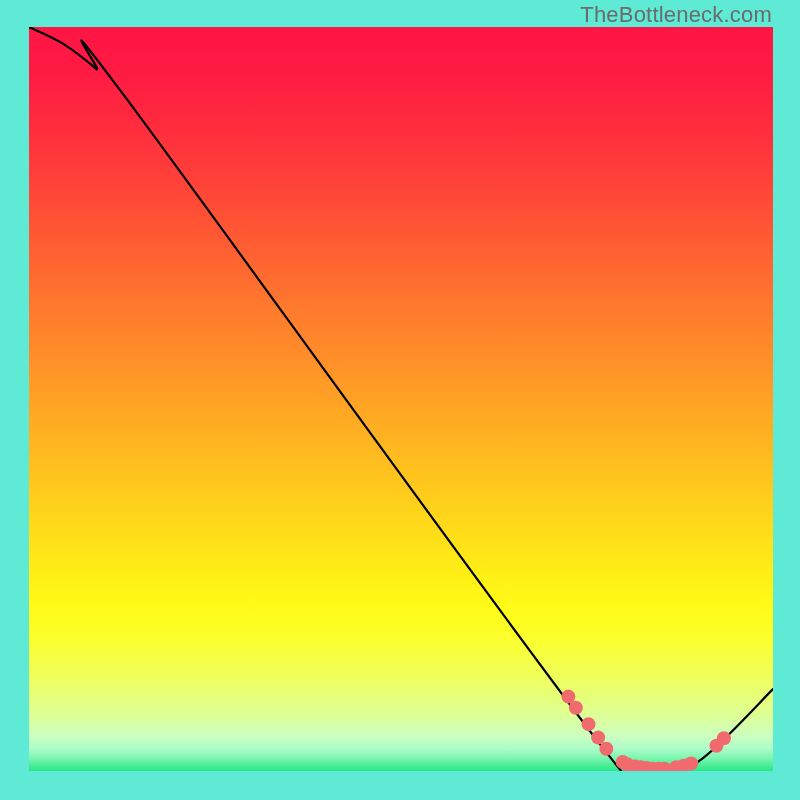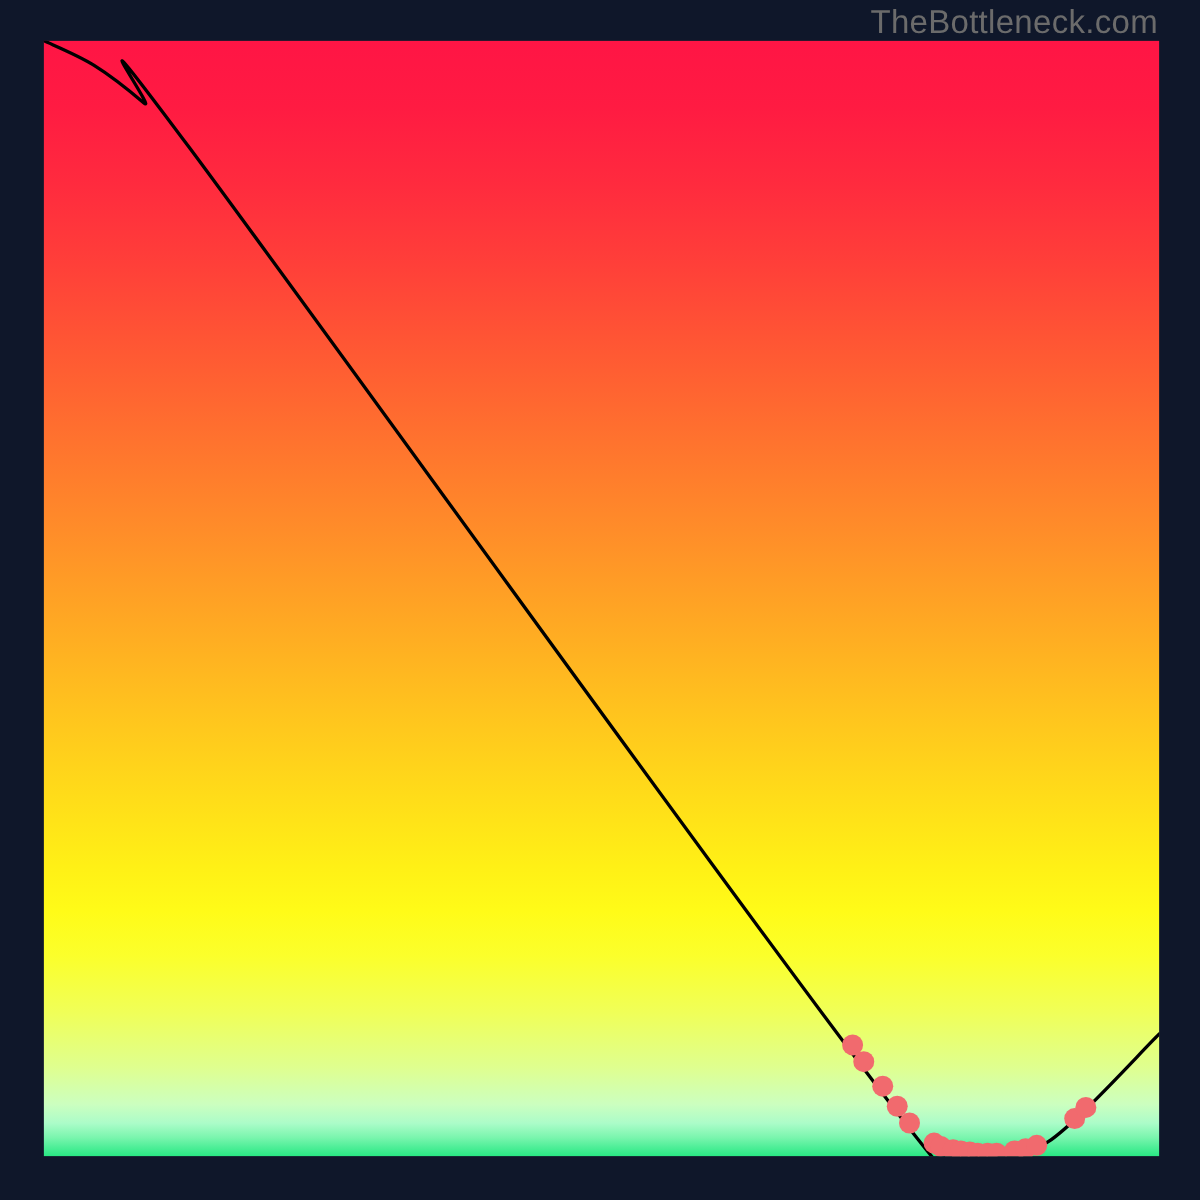--- a/index.html
+++ b/index.html
@@ -8,21 +8,21 @@
     width: 800px;
     height: 800px;
     background: #000;
     overflow: hidden;
     font-family: sans-serif;
   }
   .stage {
     position: relative;
     width: 800px;
     height: 800px;
-    background: #0f172a;
+    background: #5eead4;
   }
   .plot {
     position: absolute;
     left: 29px;
     top: 27px;
     width: 744px;
     height: 744px;
     overflow: hidden;
   }
   .watermark {

